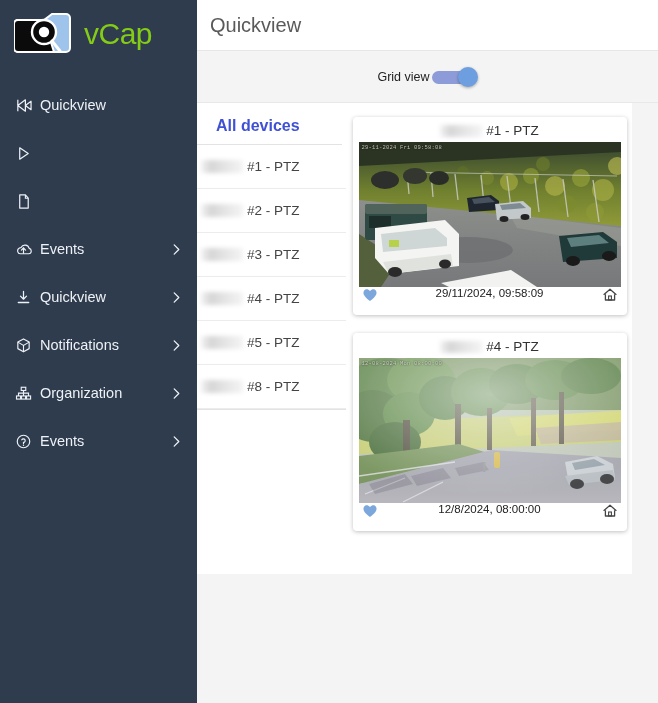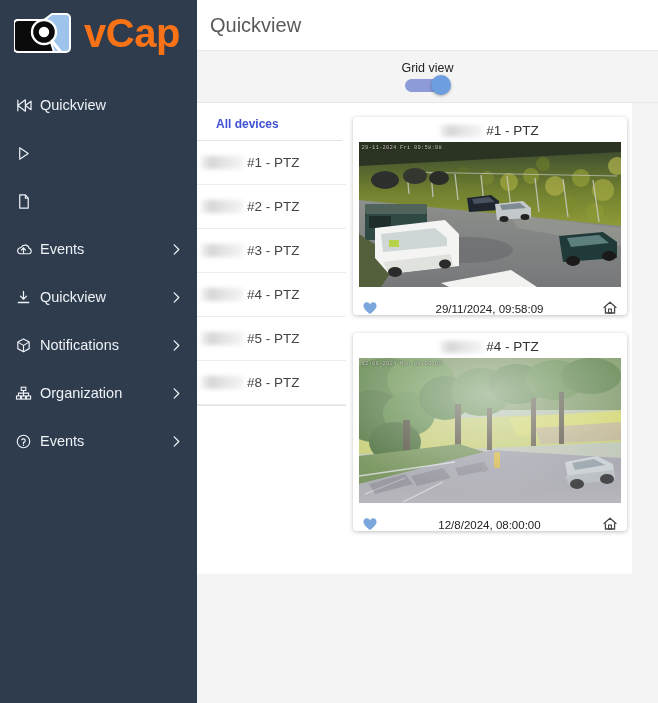--- a/index.html
+++ b/index.html
@@ -18,22 +18,22 @@
     flex: 0 0 197px;
     position: relative;
   }
   .logo-row {
     height: 67px;
     display: flex; align-items: center;
     padding-left: 14px; gap: 8px;
   }
   .logo-mark { width: 62px; height: 44px; flex: 0 0 62px; }
   .logo-text {
-    color: #f97316; font-size: 40px; letter-spacing: -0.5px;
-    font-weight: 700;
+    color: #84cc16; font-size: 30px; letter-spacing: -0.5px;
+    font-weight: 400;
   }
   .nav { padding-top: 14px; }
   .nav-item {
     display: flex; align-items: center;
     height: 48px; padding: 0 14px 0 10px;
     color: #e8ecf1; cursor: pointer;
     position: relative;
   }
   .nav-item .nv-ico {
     width: 26px; flex: 0 0 26px;
@@ -60,21 +60,21 @@
     display: flex; align-items: center;
     padding-left: 13px;
     border-bottom: 1px solid #e6e6e6;
     flex: 0 0 51px;
   }
   .page-title { font-size: 20px; color: #5a5a5a; font-weight: 400; }
 
   .gridbar {
     height: 52px; background: #f4f4f4;
     flex: 0 0 52px;
-    display: flex; flex-direction: column;
+    display: flex; flex-direction: row;
     align-items: center; justify-content: center;
     gap: 2px;
     border-bottom: 1px solid #e8e8e8;
   }
   .gridbar-label { font-size: 12.5px; color: #222; }
   .switch {
     width: 46px; height: 16px; position: relative; cursor: pointer;
   }
   .switch .track {
     position: absolute; left: 0; top: 2px;
@@ -97,21 +97,21 @@
   .filler { flex: 1 1 auto; background: #f4f4f4; }
 
   
   .devlist {
     width: 150px; flex: 0 0 150px;
     padding-top: 8px;
     border-right: 1px solid #ffffff;
     position: relative;
   }
   .devlist-tab {
-    font-size: 12px; color: #3f51d4; font-weight: 700;
+    font-size: 16px; color: #3f51d4; font-weight: 700;
     padding: 6px 0 9px 19px; cursor: pointer;
   }
   .devlist-sep { height: 1px; background: #e3e3e3; margin: 0 4px 0 0; }
   .dev-item {
     height: 44px; display: flex; align-items: center;
     padding-left: 4px; cursor: pointer;
     border-bottom: 1px solid #ececec;
     margin-left: 0;
   }
   .dev-item:last-child { border-bottom: none; }
@@ -149,21 +149,21 @@
   }
   .thumb-ts {
     position: absolute; left: 3px; top: 2px; z-index: 9;
     font-family: "Liberation Mono", monospace;
     font-size: 5.5px; color: #d8d8d0;
     letter-spacing: 0.2px;
     text-shadow: 0 0 2px #000;
     opacity: 0.85;
   }
   .card-foot {
-    height: 28px; display: flex; align-items: flex-end;
+    height: 28px; display: flex; align-items: flex-start;
     padding: 0 9px; position: relative; gap: 24px;
   }
   .heart { width: 16px; height: 15px; flex: 0 0 16px; cursor: pointer; }
   .ts-text {
     flex: 1 1 auto; text-align: center;
     font-size: 11.5px; color: #222;
   }
   .homeico { width: 16px; height: 15px; flex: 0 0 16px; cursor: pointer; }
 
   .bottom-fill { flex: 1 1 auto; background: #f4f4f4; }

